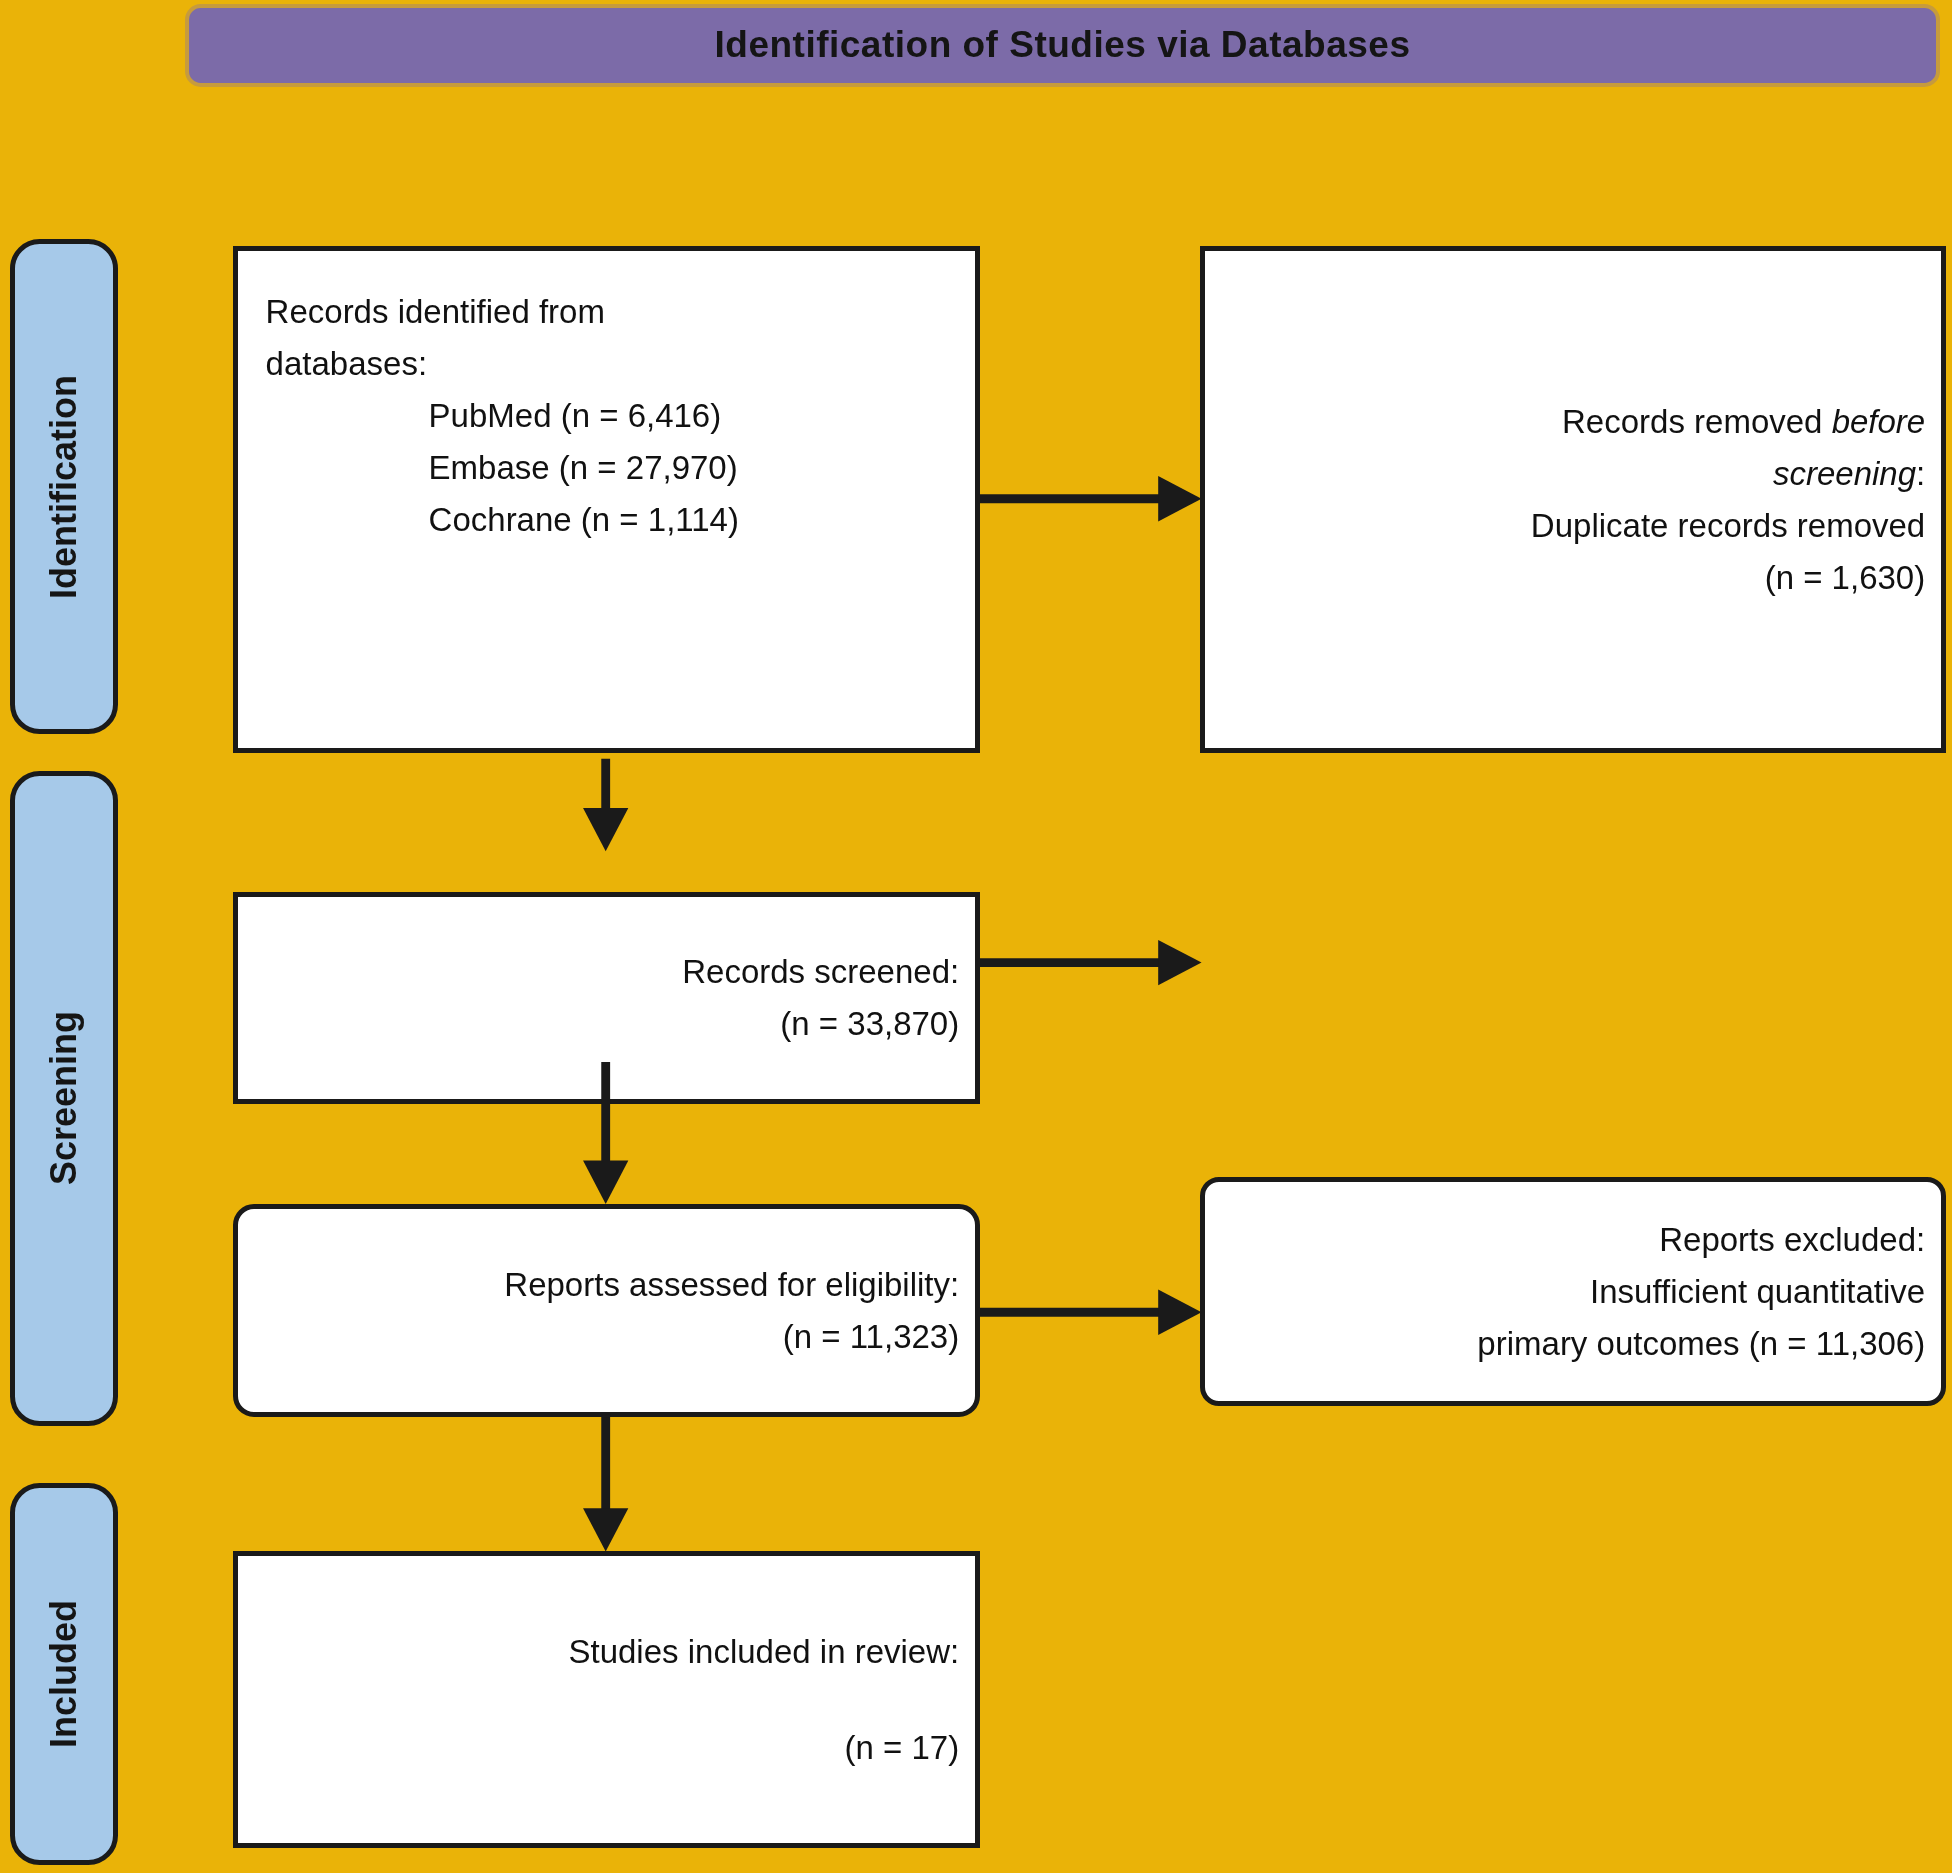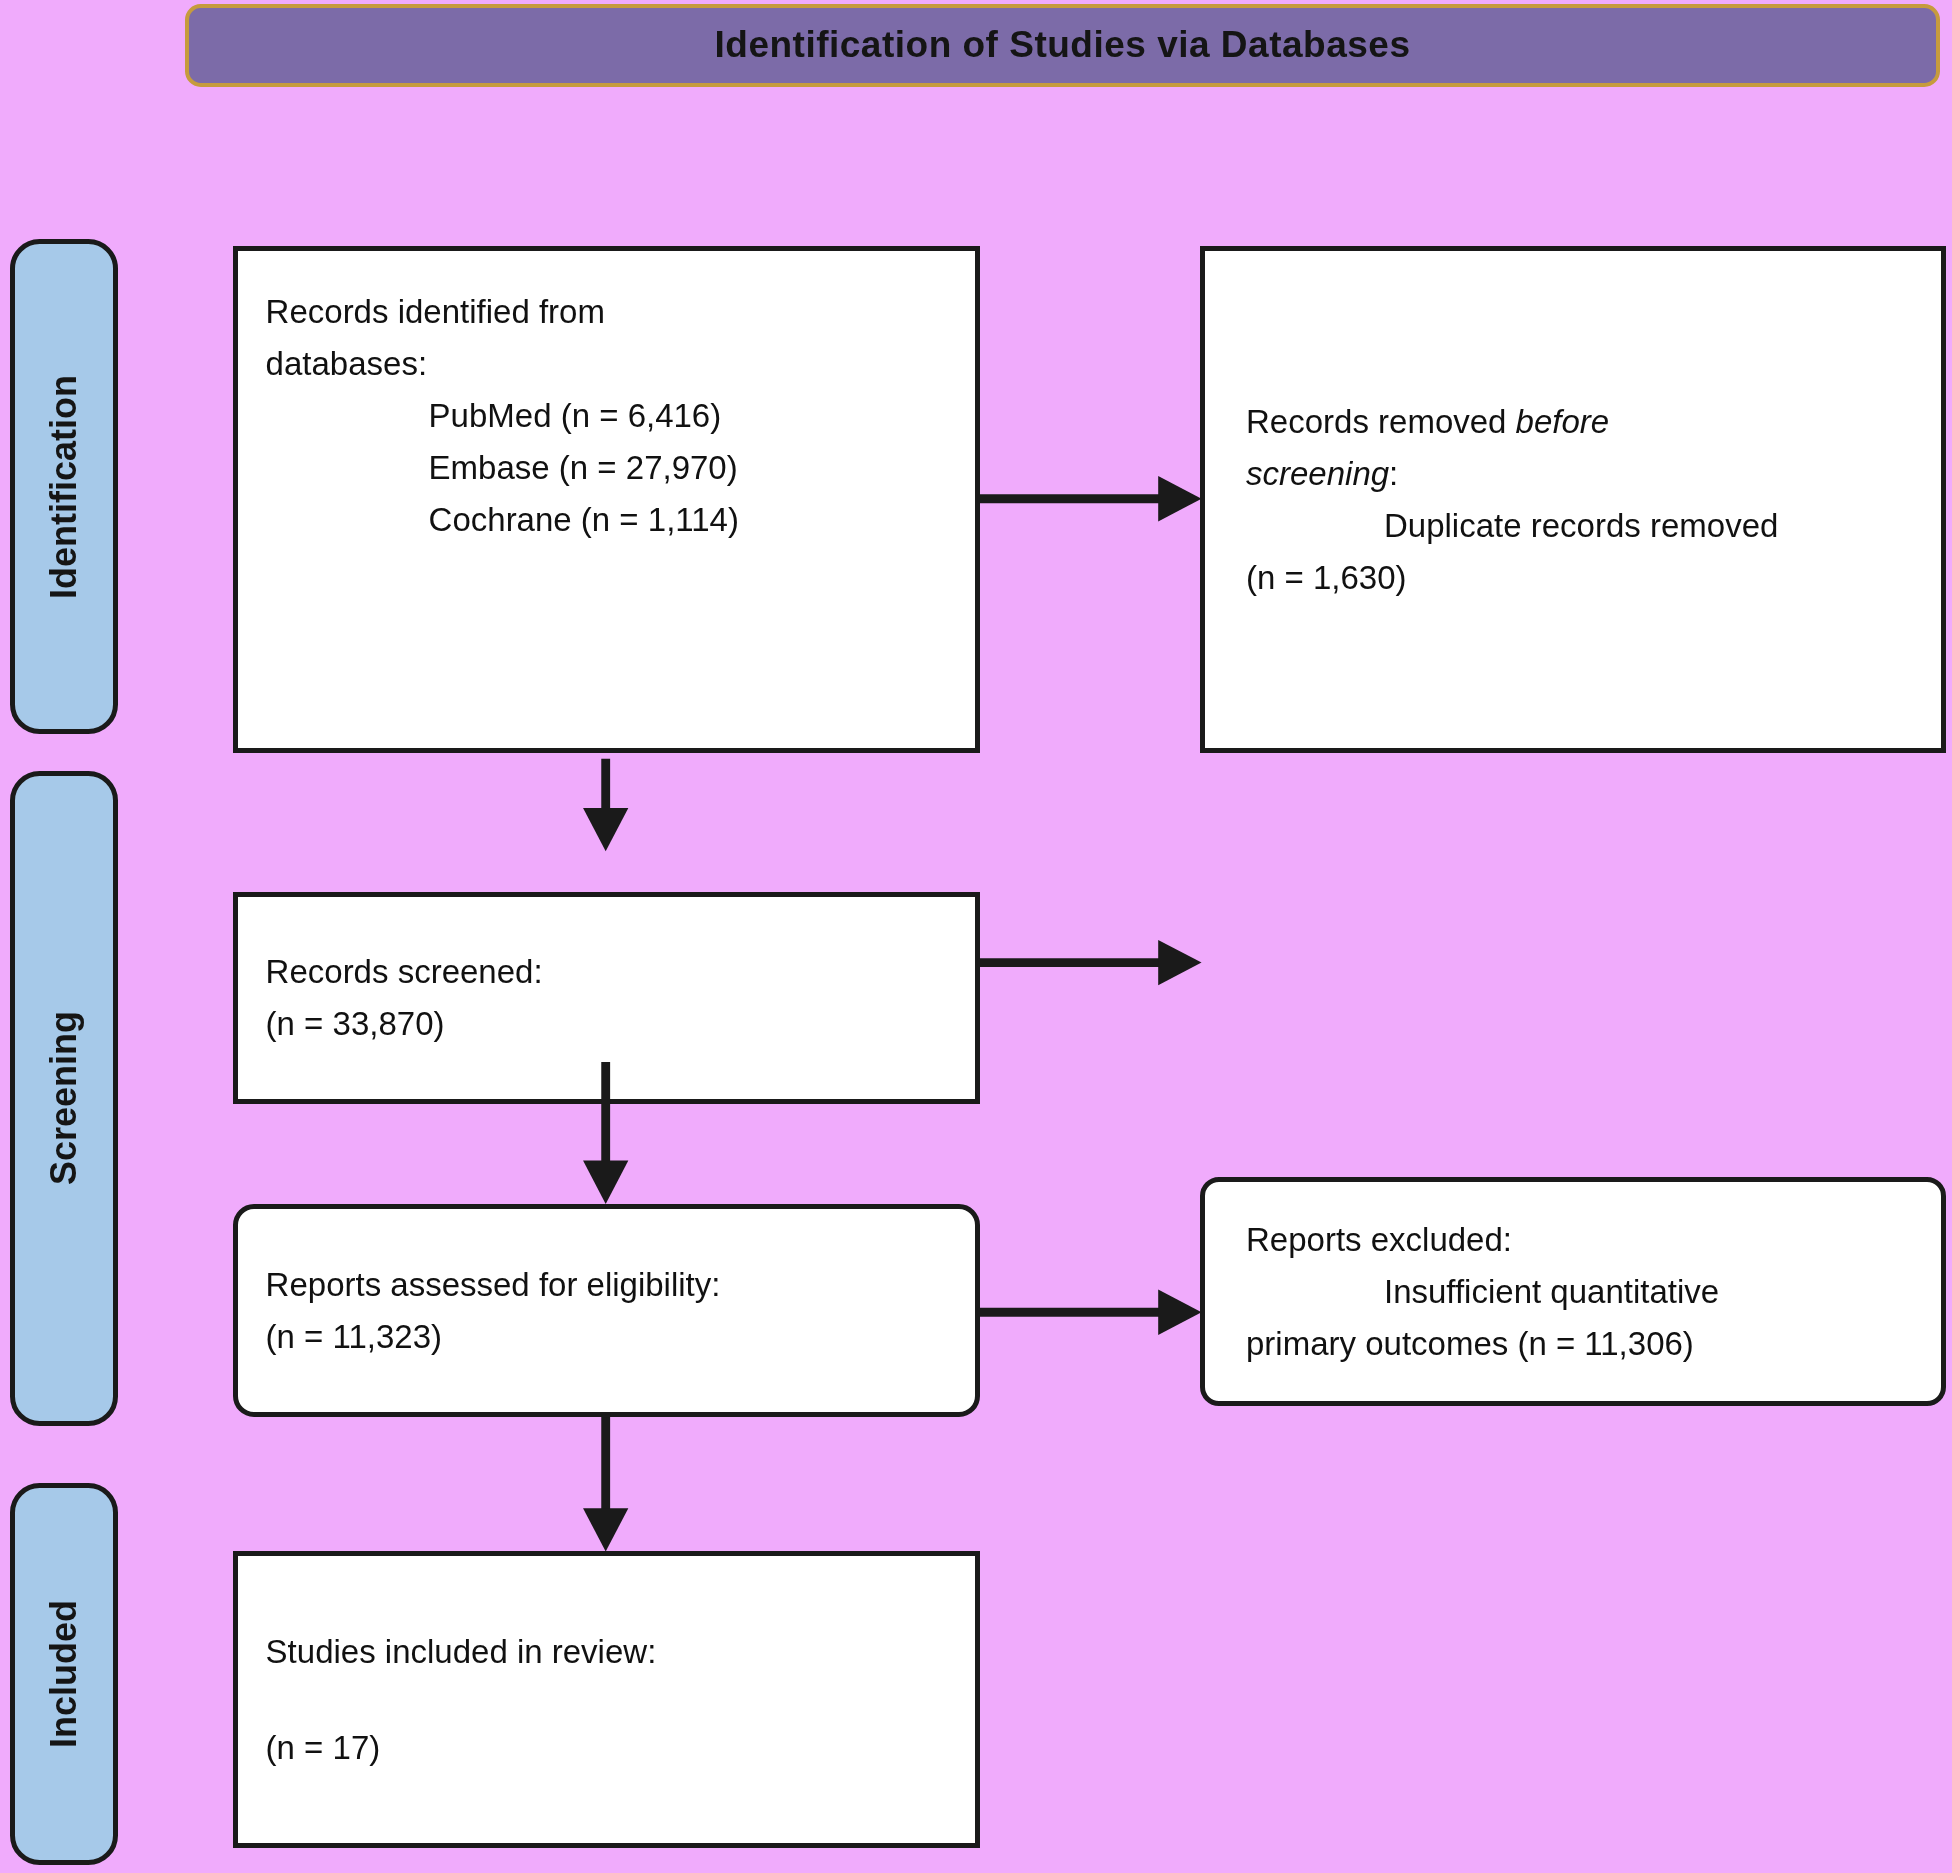--- a/index.html
+++ b/index.html
@@ -4,21 +4,21 @@
 <style>
   html, body {
     margin: 0;
     padding: 0;
     background: #ffffff;
   }
   #canvas {
     position: relative;
     width: 1952px;
     height: 1874px;
-    background: #f0abfc;
+    background: #eab308;
     font-family: "Liberation Sans", sans-serif;
     color: #1a1a1a;
     overflow: hidden;
   }
 
   
   .banner {
     position: absolute;
     left: 185px; top: 3.9px;
     width: 1755px; height: 83px;
@@ -70,20 +70,21 @@
     box-sizing: border-box;
     font-size: 33px;
     line-height: 52px;
     color: #111111;
   }
   .box .line { white-space: nowrap; }
   .centered {
     display: flex;
     flex-direction: column;
     justify-content: center;
+    text-align: right;
   }
   .lbox { left: 233px; width: 747px; padding-left: 27.6px; padding-right: 15.8px; }
   .rbox { left: 1200px; width: 746px; padding-left: 41px; padding-right: 15.8px; }
 
   .box-identified        { top: 246px;  height: 507px; padding-top: 35px; }
   .box-removed           { top: 246px;  height: 507px; }
   .box-screened          { top: 892px;  height: 212px; }
   .box-records-excluded  { top: 852px;  height: 212px; }
   .box-assessed          { top: 1204px; height: 213px; border-radius: 21px; }
   .box-reports-excluded  { top: 1177px; height: 229px; border-radius: 19px; }

